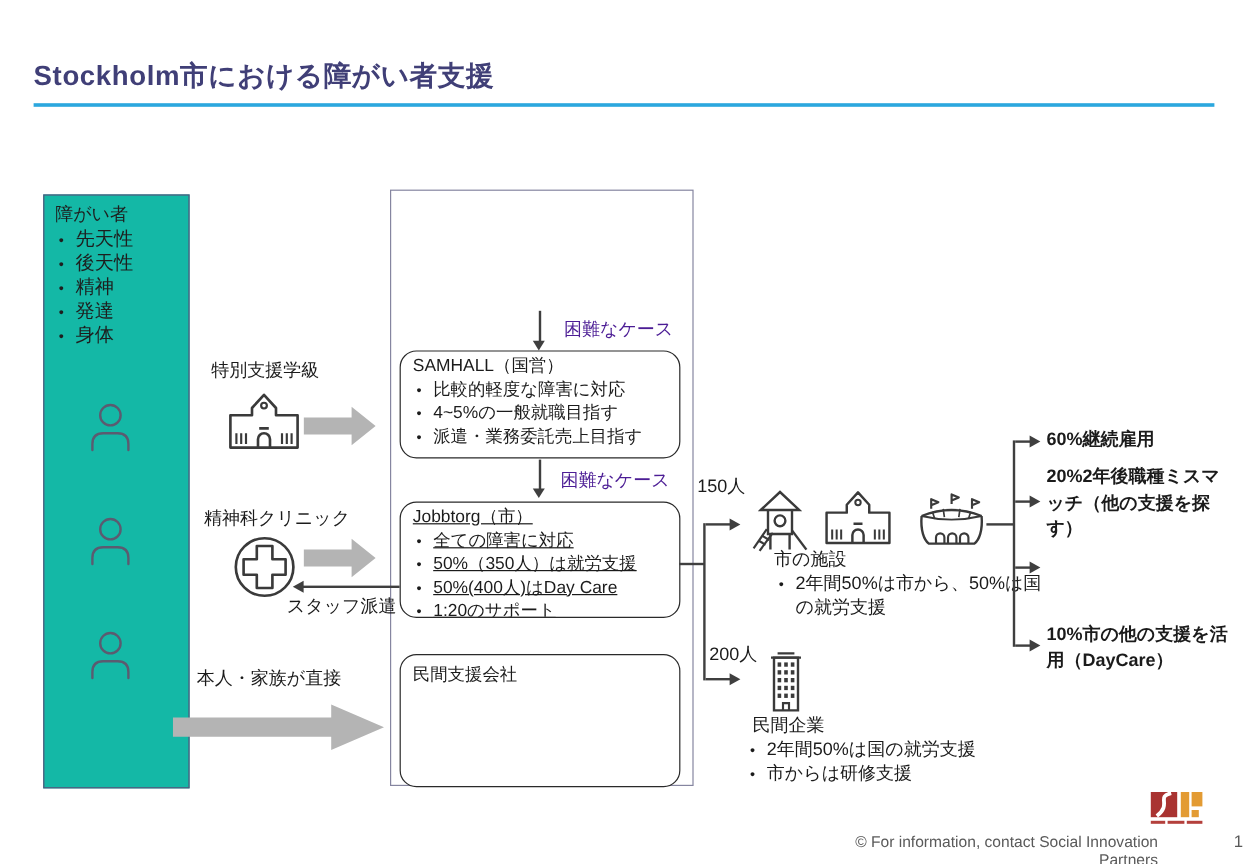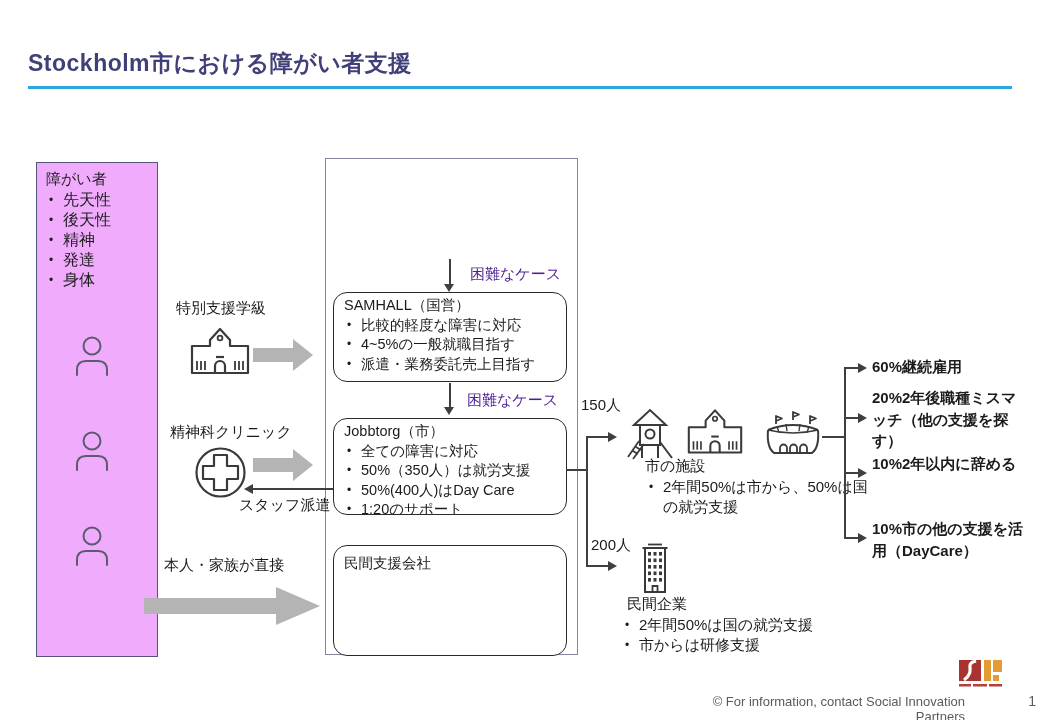--- a/index.html
+++ b/index.html
@@ -4,30 +4,30 @@
 <style>
   * { margin:0; padding:0; box-sizing:border-box; }
   body { background:#e8e8e8; font-family:"Liberation Sans","DejaVu Sans",sans-serif; }
   .stage { position:relative; width:1040px; height:720px; background:#ffffff; overflow:hidden; }
   .abs { position:absolute; }
   .jp { color:#1e1e1e; font-size:16px; line-height:20px; }
 
   .page-title { left:28px; top:48px; font-size:23px; font-weight:bold; color:#403f77; letter-spacing:.5px; }
   .title-underline { left:28px; top:86px; width:984px; height:3px; background:#2ba7de; }
 
-  .disabled-box { left:36px; top:162px; width:122px; height:495px; border:1.5px solid #54547c; background:#f0abfc; }
+  .disabled-box { left:36px; top:162px; width:122px; height:495px; border:1.5px solid #54547c; background:#14b8a6; }
   .disabled-box .heading { margin:6px 0 0 9px; font-size:15px; }
 
   .mid-container { left:325px; top:158px; width:253px; height:497px; border:1.5px solid #8585a0; background:#fff; }
 
   .flow-box { left:333px; width:234px; border:1.7px solid #2a2a2a; border-radius:14px; background:#fff;
               padding:3px 6px 0 10px; font-size:14.5px; line-height:19.5px; color:#1b1b1b; }
   .flow-box.b1 { top:168px; height:90px; }
   .flow-box.b2 { top:292px; height:90px; }
-  .flow-box.b3 { top:418px; height:97px; overflow:hidden; }
+  .flow-box.b3 { top:418px; height:97px; overflow:hidden;text-decoration:underline; }
   .flow-box.b4 { top:545px; height:111px; padding-top:8px; }
 
   ul.blist { list-style:none; margin:0; padding:0; }
   ul.blist li { position:relative; padding-left:17px; }
   ul.blist li::before { content:"•"; position:absolute; left:3px; font-size:12px; }
 
   .vline { background:#3f3f3f; width:2px; }
   .hline { background:#3f3f3f; height:2px; }
   .ah-down { width:0; height:0; border-left:5.5px solid transparent; border-right:5.5px solid transparent; border-top:8.5px solid #3f3f3f; }
   .ah-right { width:0; height:0; border-top:5px solid transparent; border-bottom:5px solid transparent; border-left:9px solid #3f3f3f; }
@@ -215,21 +215,20 @@
   <div class="abs ah-right" style="left:858px; top:363px;"></div>
   <div class="abs hline" style="left:846px; top:417px; width:13px;"></div>
   <div class="abs ah-right" style="left:858px; top:413px;"></div>
   <div class="abs hline" style="left:846px; top:472px; width:13px;"></div>
   <div class="abs ah-right" style="left:858px; top:468px;"></div>
   <div class="abs hline" style="left:846px; top:537px; width:13px;"></div>
   <div class="abs ah-right" style="left:858px; top:533px;"></div>
 
   <div class="abs outcome" style="top:356px;">60%継続雇用</div>
   <div class="abs outcome" style="top:387px;">20%2年後職種ミスマッチ（他の支援を探す）</div>
-  <div class="abs outcome" style="top:453px;">10%2年以内に辞める</div>
   <div class="abs outcome" style="top:518px;">10%市の他の支援を活用（DayCare）</div>
 
   <svg class="icon abs" style="left:957px; top:660px;" width="54" height="30" viewBox="0 0 54 30">
     <rect x="2" y="0" width="22" height="21" fill="#a93331"></rect>
     <path d="M19 1 C6 4 20 10 7 20" fill="none" stroke="#ffffff" stroke-width="3.2"></path>
     <rect x="27" y="0" width="7" height="21" fill="#e39b33"></rect>
     <rect x="36" y="0" width="9" height="12" fill="#e39b33"></rect>
     <rect x="36" y="15" width="6" height="6" fill="#e39b33"></rect>
     <rect x="2" y="24" width="12" height="2.5" fill="#b4403c"></rect>
     <rect x="16" y="24" width="14" height="2.5" fill="#b4403c"></rect>

